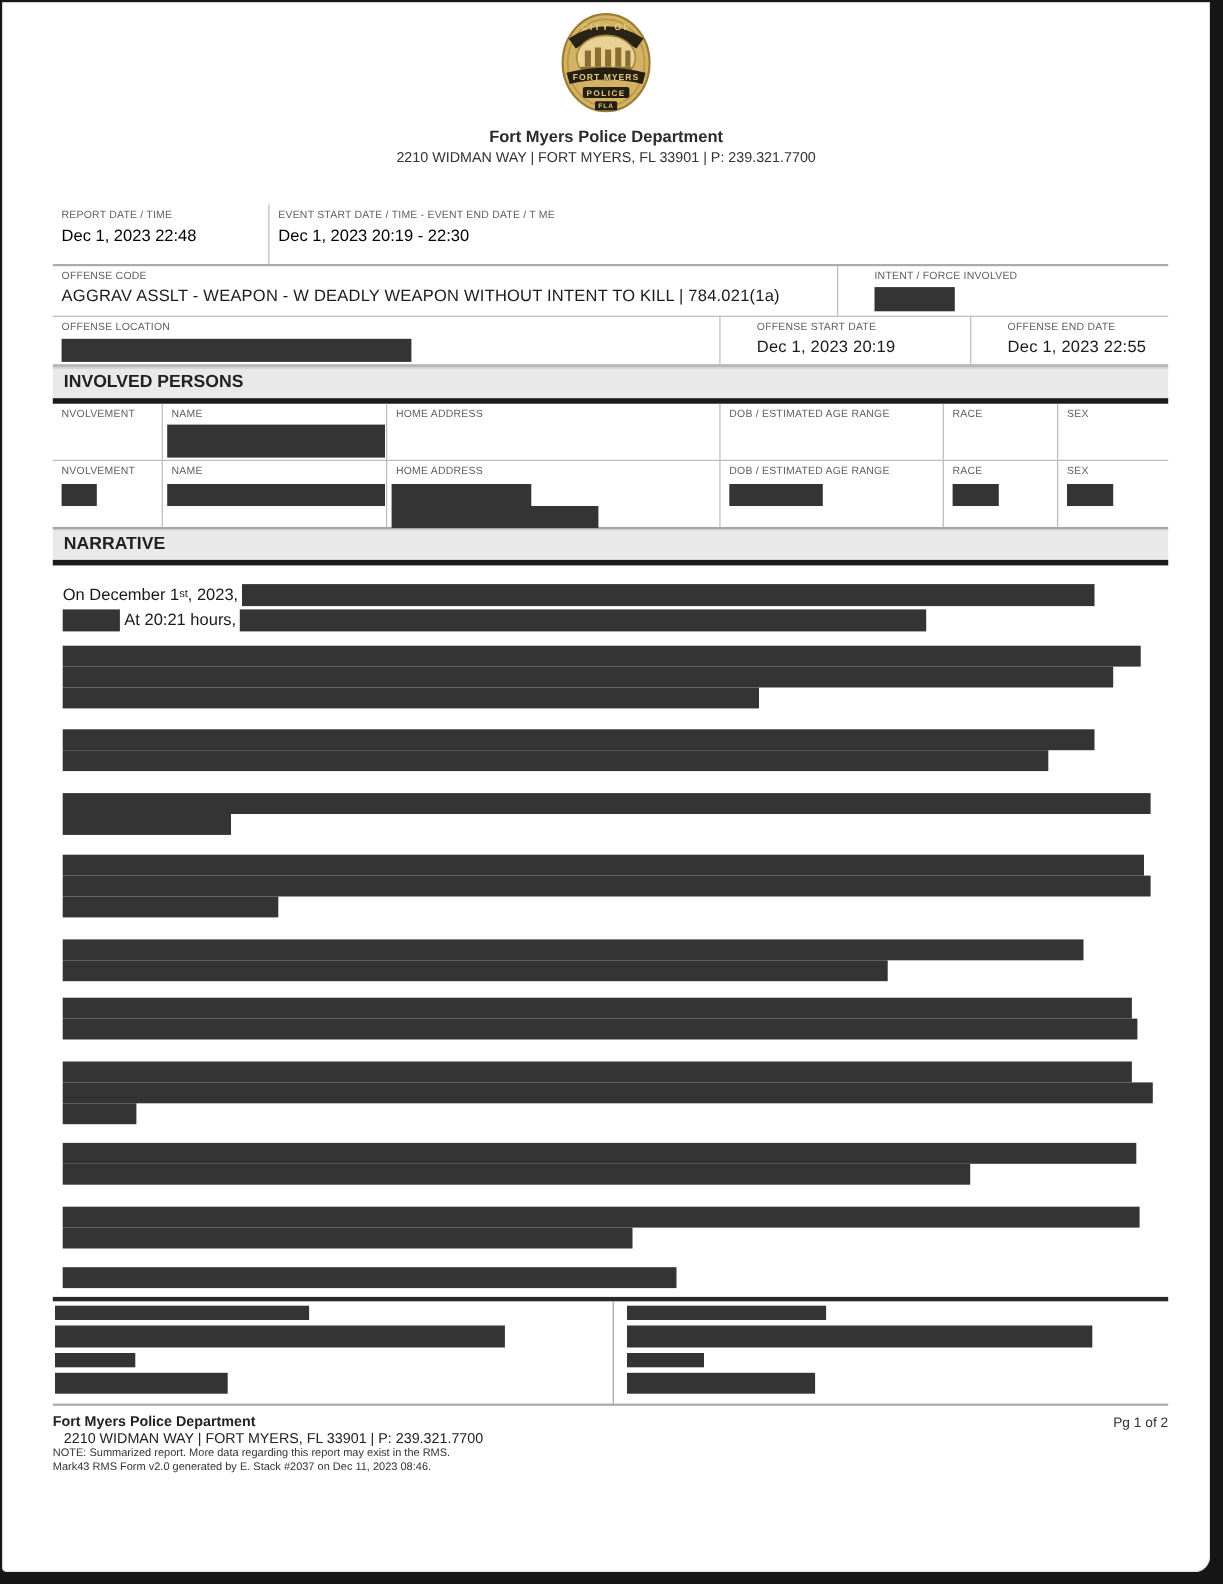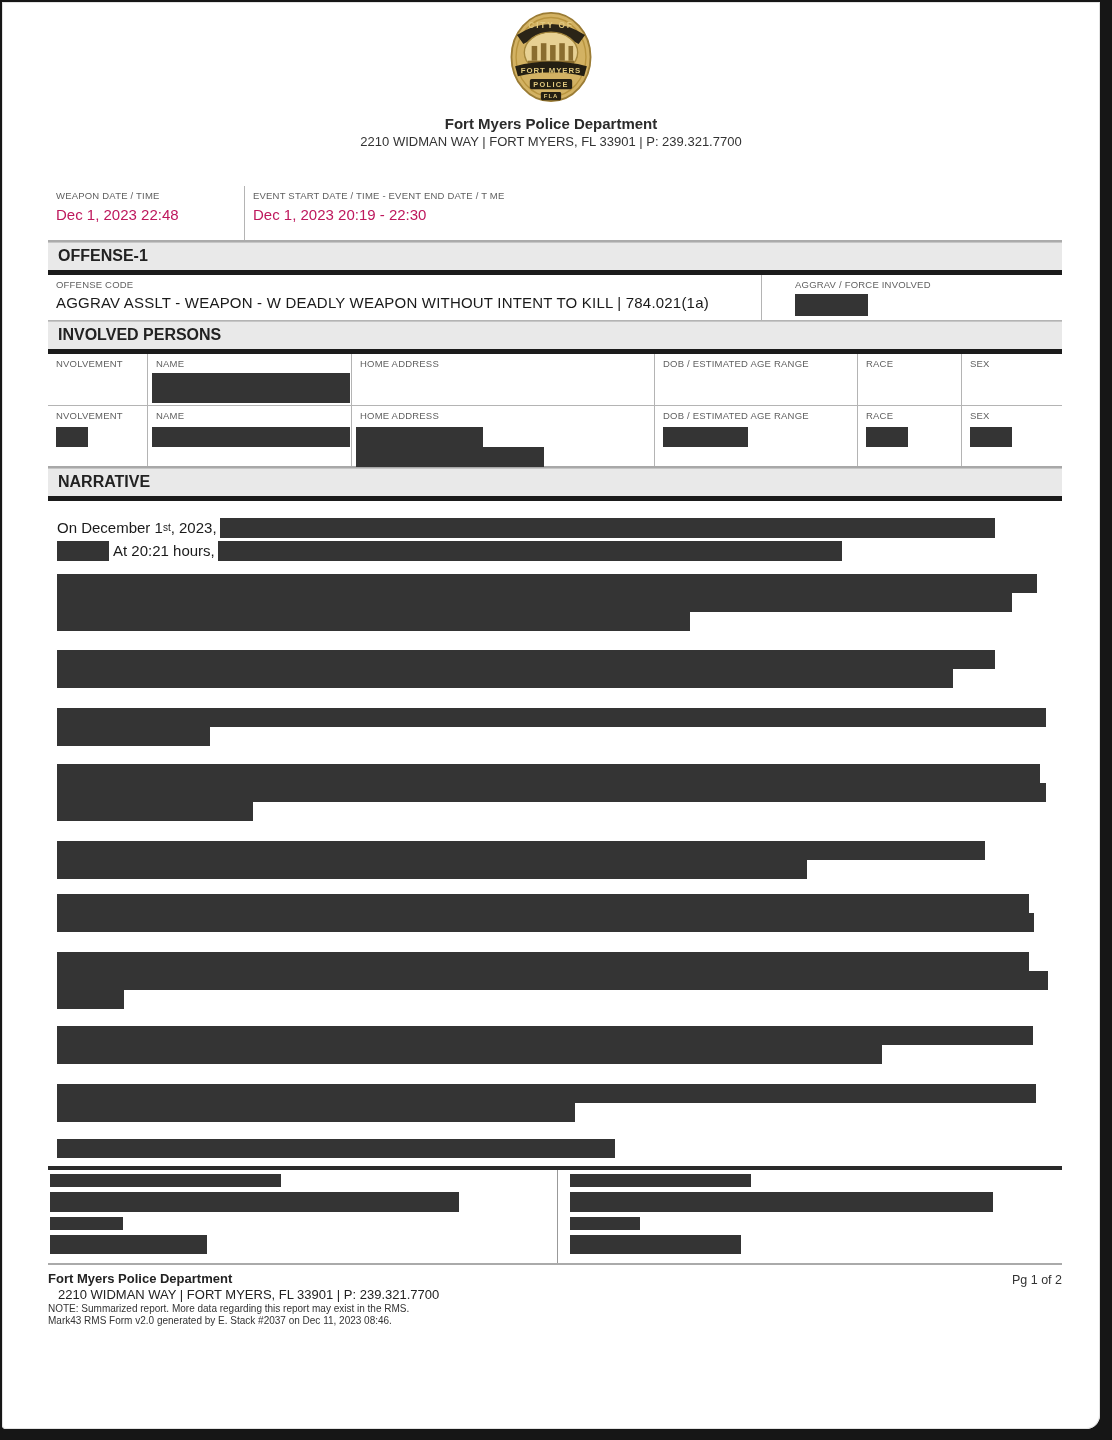--- a/index.html
+++ b/index.html
@@ -15,21 +15,21 @@
   .dept-address{font-size:13px;color:#333;line-height:17px;}
   
   .sheet{margin:0 38px 0 46px;width:1014px;}
   .title-head{border-top:7px solid #1b1b1b;background:#e9e9e9;border-bottom:2px solid #9a9a9a;
               padding:5px 10px 6px 10px;font-size:18px;font-weight:bold;color:#222;}
   .fields-row{display:flex;height:56px;border-bottom:2px solid #ababab;box-sizing:border-box;}
   .fcell{box-sizing:border-box;padding:4px 8px;border-right:1px solid #b4b4b4;}
   .fcell:last-child{border-right:none;}
   .fc1{width:197px;} .fc2{width:410px;} .fc3{flex:1;}
   .flabel{font-size:9.5px;color:#5f5f5f;letter-spacing:.2px;line-height:12px;}
-  .fvalue{font-size:15px;color:#be185d;margin-top:4px;line-height:18px;}
+  .fvalue{font-size:15px;color:#000000;margin-top:4px;line-height:18px;}
   .section-head{background:#e9e9e9;border-top:1px solid #c6c6c6;border-bottom:5px solid #1b1b1b;
                 padding:3px 10px 4px 10px;font-size:16px;font-weight:bold;color:#222;line-height:20px;}
   
   .ofrow{display:flex;box-sizing:border-box;border-bottom:1px solid #b4b4b4;gap:25px;}
   .ofrow.code{height:46px;}
   .ofrow.loc{height:46px;border-bottom:3px solid #b8b8b8;}
   .ocell{box-sizing:border-box;padding:4px 8px;border-right:1px solid #b4b4b4;}
   .ocell:last-child{border-right:none;}
   .oc-code{width:714px;} .oc-weap{flex:1;}
   .oc-loc{width:607px;} .oc-start{width:203px;} .oc-end{flex:1;}
@@ -95,42 +95,55 @@
       </div>
       <div class="dept-name">Fort Myers Police Department</div>
       <div class="dept-address">2210 WIDMAN WAY | FORT MYERS, FL 33901 | P: 239.321.7700</div>
     </div>
 
     <div class="sheet">
 
 
       <div class="fields-row">
         <div class="fcell fc1">
-          <div class="flabel">WEAPON DATE / TIME</div>
+          <div class="flabel">REPORT DATE / TIME</div>
           <div class="fvalue">Dec 1, 2023 22:48</div>
         </div>
         <div class="fcell fc3">
           <div class="flabel">EVENT START DATE / TIME - EVENT END DATE / T ME</div>
           <div class="fvalue">Dec 1, 2023 20:19 - 22:30</div>
         </div>
       </div>
 
-      <div class="section-head">OFFENSE-1</div>
 
       <div class="ofrow code">
         <div class="ocell oc-code">
           <div class="flabel">OFFENSE CODE</div>
           <div class="ovalue">AGGRAV ASSLT - WEAPON - W DEADLY WEAPON WITHOUT INTENT TO KILL | 784.021(1a)</div>
         </div>
         <div class="ocell oc-weap">
-          <div class="flabel">AGGRAV / FORCE INVOLVED</div>
+          <div class="flabel">INTENT / FORCE INVOLVED</div>
           <div class="red" style="width:73px;height:22px;margin-top:3px;"></div>
         </div>
       </div>
 
+      <div class="ofrow loc">
+        <div class="ocell oc-loc">
+          <div class="flabel">OFFENSE LOCATION</div>
+          <div class="red" style="width:318px;height:21px;margin-top:4px;"></div>
+        </div>
+        <div class="ocell oc-start">
+          <div class="flabel">OFFENSE START DATE</div>
+          <div class="ovalue">Dec 1, 2023 20:19</div>
+        </div>
+        <div class="ocell oc-end">
+          <div class="flabel">OFFENSE END DATE</div>
+          <div class="ovalue">Dec 1, 2023 22:55</div>
+        </div>
+      </div>
 
       <div class="section-head">INVOLVED PERSONS</div>
 
       <div class="prow r1">
         <div class="pcell pc1">
           <div class="flabel">NVOLVEMENT</div>
         </div>
         <div class="pcell pc2">
           <div class="flabel">NAME</div>
           <div class="red" style="width:198px;height:30px;margin:3px 0 0 -4px;"></div>

